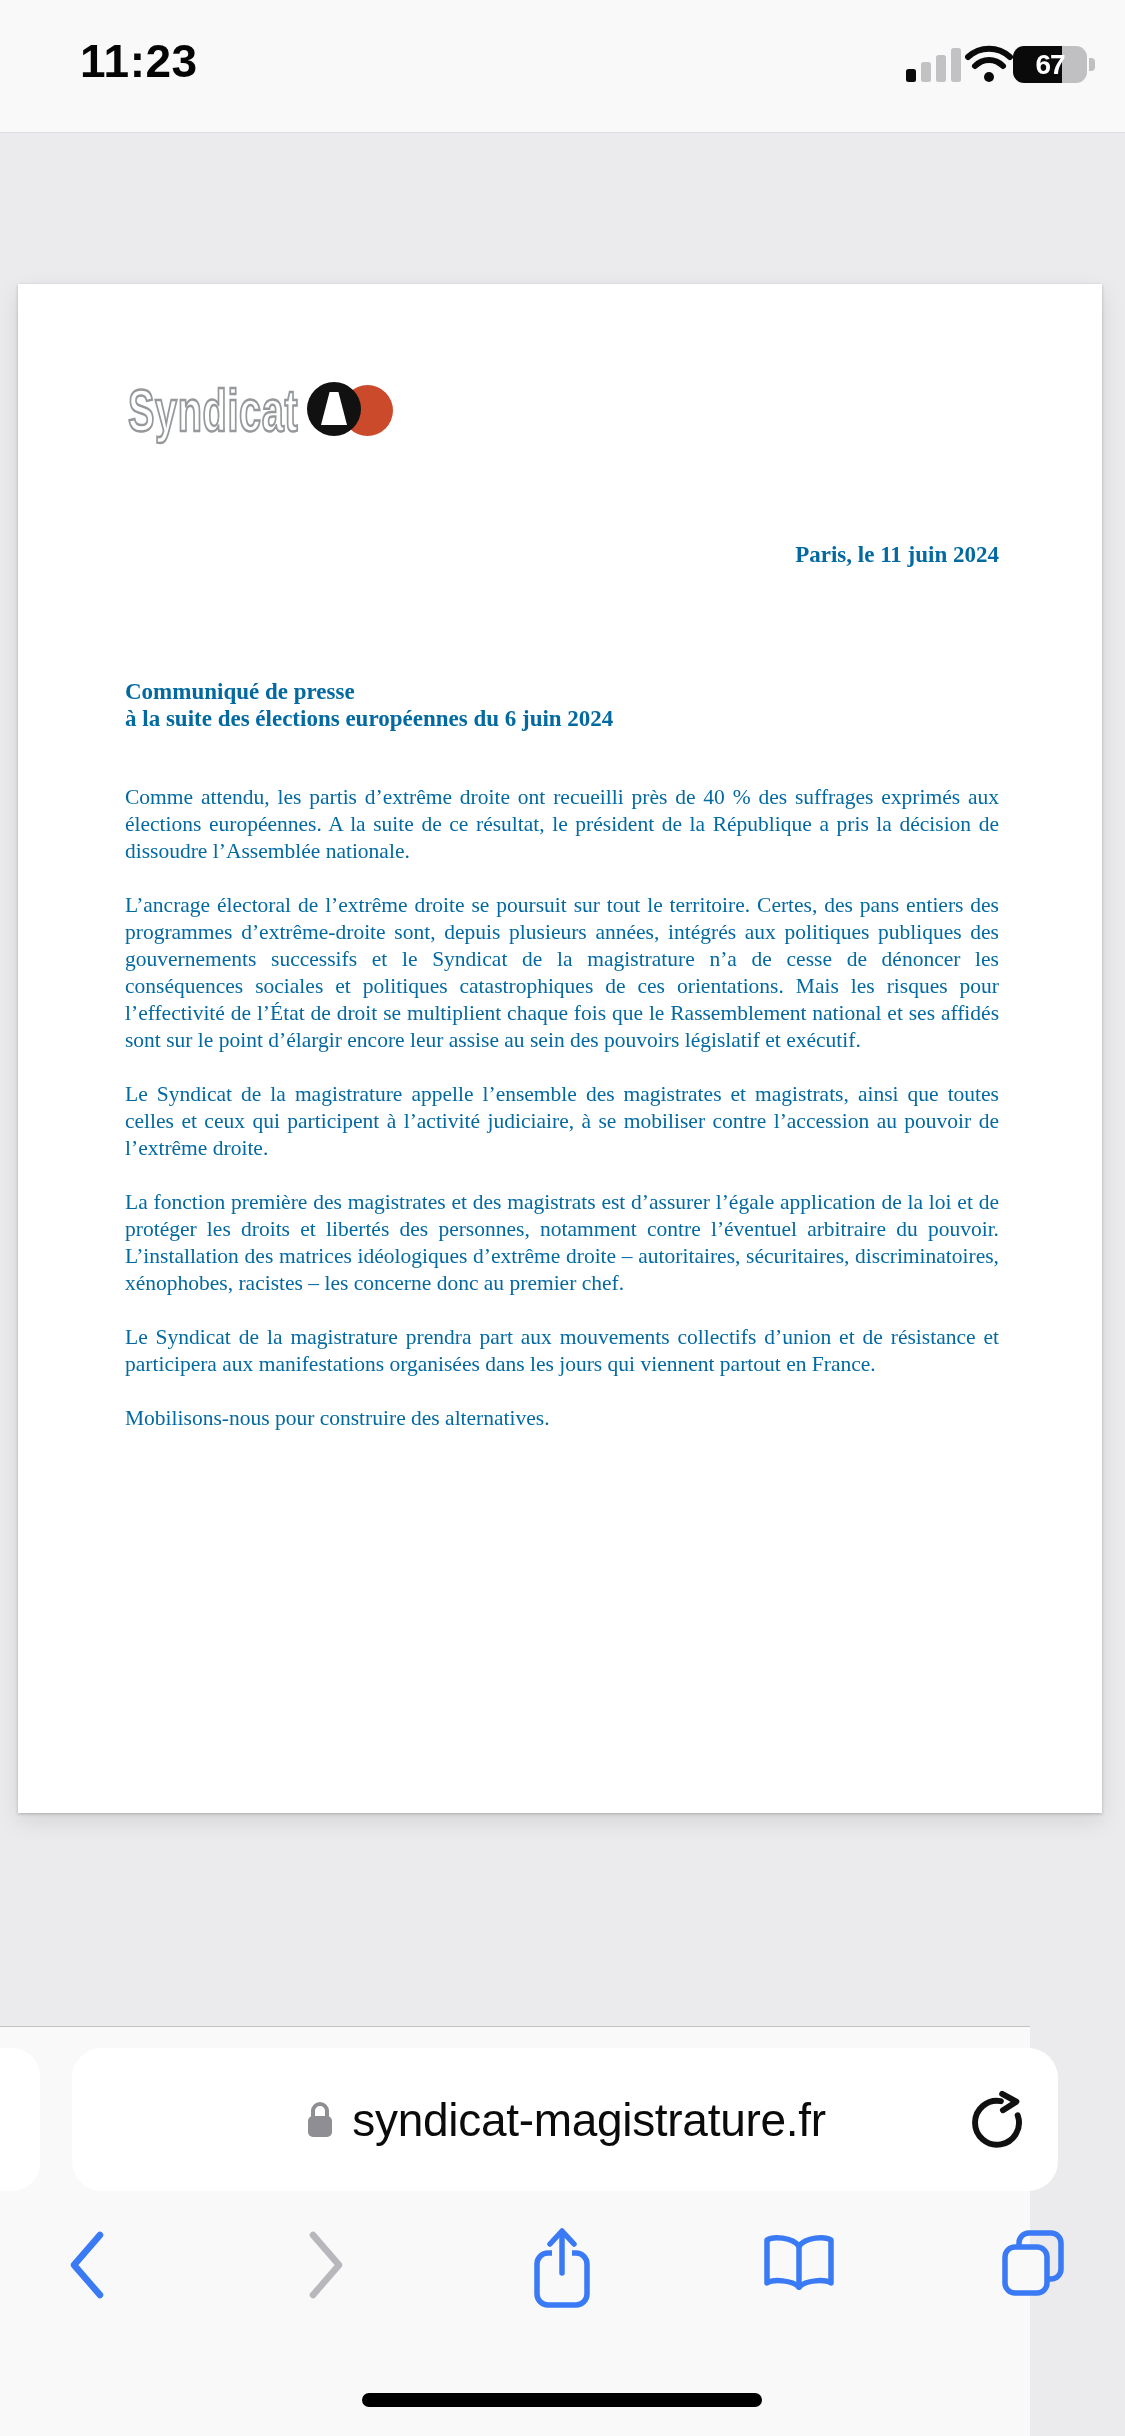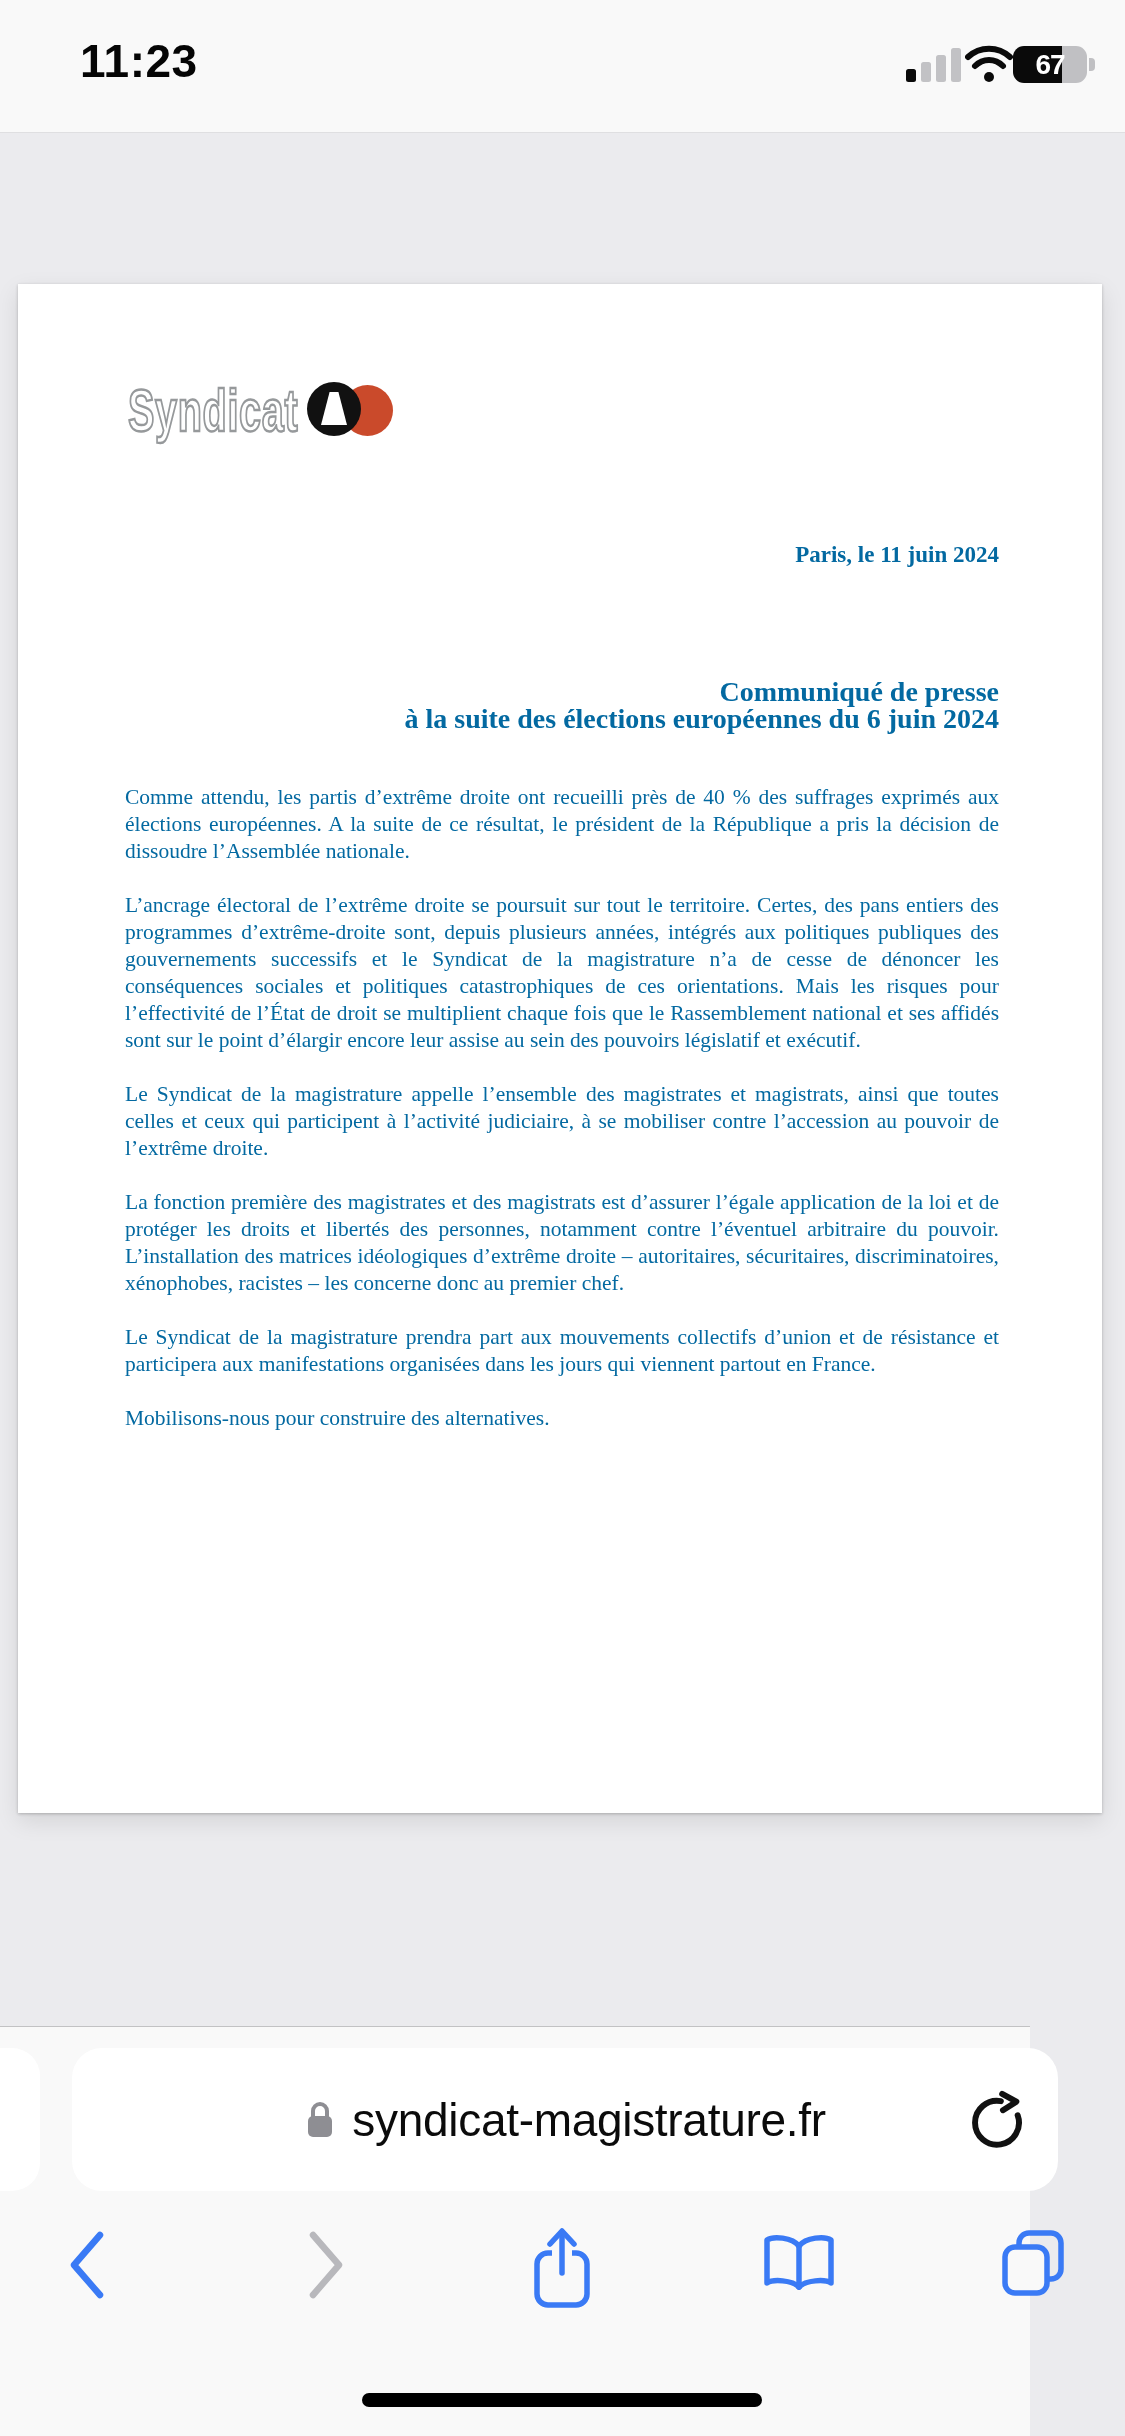--- a/index.html
+++ b/index.html
@@ -54,22 +54,22 @@
     clip-path: polygon(33% 0, 67% 0, 100% 100%, 0 100%); }
   .logo-line2 { position: absolute; left: 0; top: 50px; height: 50px; width: 340px; }
   .logo-dela { position: absolute; left: 0; bottom: 3px; font-size: 46px; transform: scaleX(0.66); }
   .logo-magistrature { position: absolute; left: 52px; bottom: 0; display: inline-block;
     transform: scaleX(0.70); transform-origin: 0 50%;
     font-size: 56px; font-weight: 800; color: var(--logo-gray); letter-spacing: 0; }
 
   
   .doc-serif { font-family: "Liberation Serif", "DejaVu Serif", serif; color: #0369a1; }
   .dateline { position: absolute; right: 103px; top: 258px; font-size: 23px; font-weight: 700; }
-  .doc-title { position: absolute; left: 107px; top: 394px; width: 874px; text-align: right;
-    font-size: 28px; font-weight: 700; line-height: 27px; }
+  .doc-title { position: absolute; left: 107px; top: 394px; width: 874px; text-align: left;
+    font-size: 23px; font-weight: 700; line-height: 27px; }
   .doc-body { position: absolute; left: 107px; top: 500px; width: 874px;
     font-size: 21.5px; line-height: 27px; }
   .doc-body p { text-align: justify; margin-bottom: 27px; }
   .doc-body p:last-child { text-align: left; }
 
   
   .chrome {
     position: absolute; left: 0; top: 2026px; width: 1030px; height: 410px;
     background: var(--chrome-bg);
     border-top: 1px solid rgba(60,60,67,0.29);

